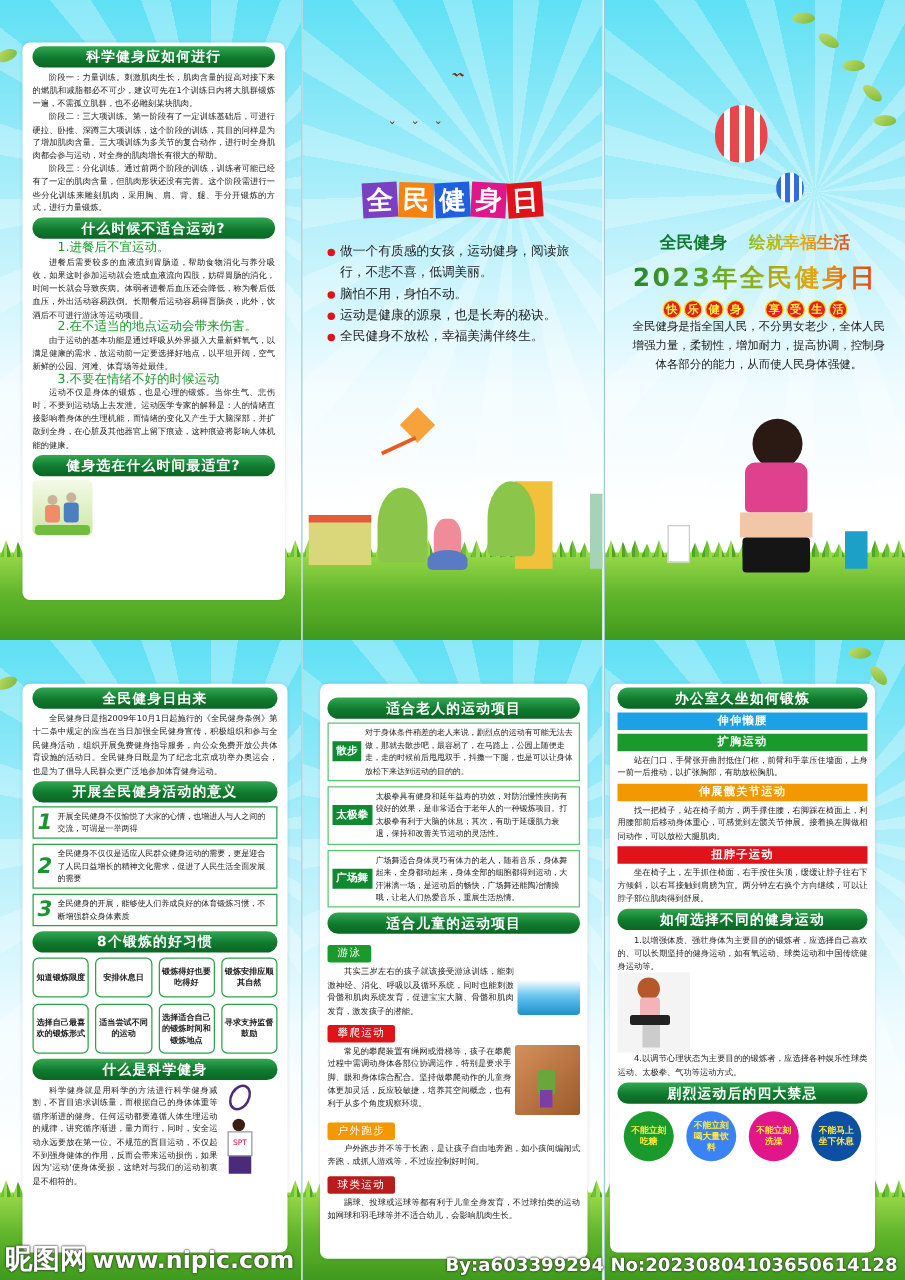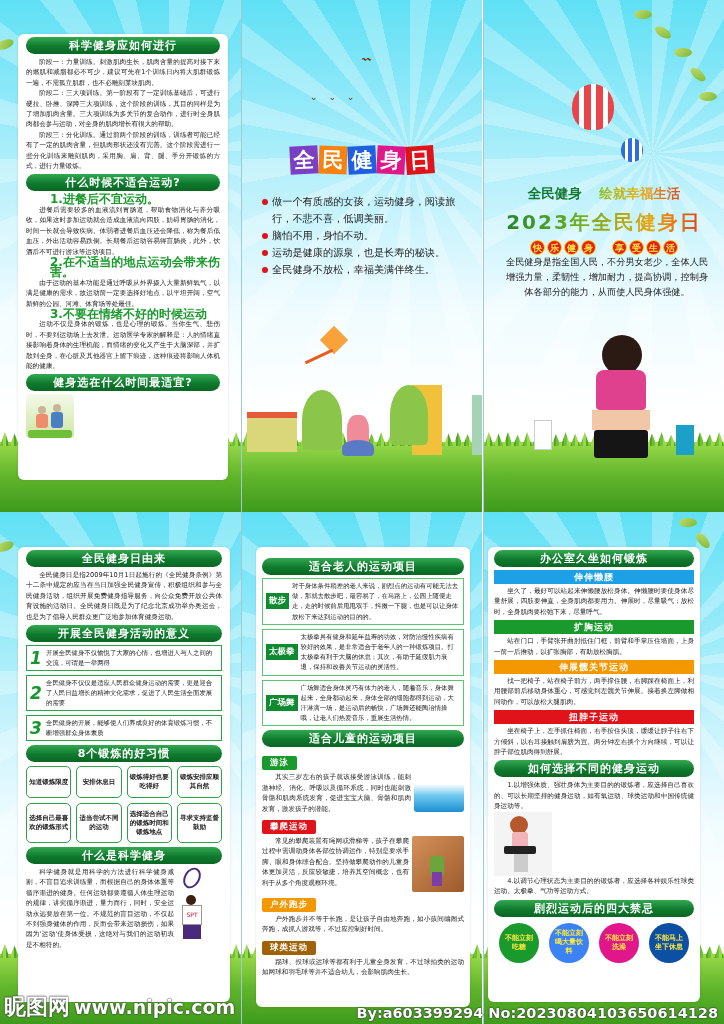--- a/index.html
+++ b/index.html
@@ -15,31 +15,31 @@
 .grass{position:absolute;left:0;right:0;bottom:0;height:70px;
  background:linear-gradient(180deg,#9ad94a 0%,#5fb42a 50%,#3f9a1d 100%)}
 .grass::before{content:"";position:absolute;left:0;right:0;top:-10px;height:14px;
  background:repeating-linear-gradient(90deg,#6cc234 0 3px,#9ad94a 3px 6px,#4fa524 6px 8px);
  clip-path:polygon(0 100%,2% 0,4% 100%,6% 10%,8% 100%,10% 0,12% 100%,14% 20%,16% 100%,18% 0,20% 100%,22% 10%,24% 100%,26% 0,28% 100%,30% 15%,32% 100%,34% 0,36% 100%,38% 10%,40% 100%,42% 0,44% 100%,46% 20%,48% 100%,50% 0,52% 100%,54% 10%,56% 100%,58% 0,60% 100%,62% 15%,64% 100%,66% 0,68% 100%,70% 10%,72% 100%,74% 0,76% 100%,78% 20%,80% 100%,82% 0,84% 100%,86% 10%,88% 100%,90% 0,92% 100%,94% 15%,96% 100%,98% 0,100% 100%)}
 .card{position:absolute;background:#fff;border-radius:6px;box-shadow:0 0 3px rgba(0,0,0,.1);z-index:2}
 .hdr{height:17px;border-radius:9px;background:linear-gradient(180deg,#33a852 0%,#0f7a2e 55%,#0a6624 100%);
  color:#fff;font-weight:bold;font-size:11px;text-align:center;line-height:17px;margin:3px 0 3px 0;letter-spacing:1px}
 .txt{font-size:6.6px;line-height:10.4px;color:#222;text-align:justify}
 .txt p{text-indent:2em}
-.sub{color:#1a9a2d;font-weight:bold;font-size:12px;line-height:10.4px;padding-left:2em}
+.sub{color:#1a9a2d;font-weight:normal;font-size:10px;line-height:10.4px;padding-left:2em}
 .num-box{border:1.5px solid #2ea24a;display:flex;align-items:center;margin-bottom:4px;padding:2px 3px}
 .num-box .n{font-size:17px;font-weight:bold;font-style:italic;color:#17952f;width:16px;flex:none}
 .num-box .t{font-size:6.4px;line-height:10px;color:#222}
 .habits{display:grid;grid-template-columns:repeat(4,1fr);gap:5px 5px;margin:4px 0}
 .habit{border:1.5px solid #2ea24a;border-radius:5px;height:32px;display:flex;align-items:center;justify-content:center;text-align:center;font-size:6.5px;font-weight:bold;line-height:9px;color:#222;padding:1px}
 .habit.tall{height:40px}
 .item-box{border:1.5px solid #5cc575;display:flex;align-items:center;margin-bottom:4px;padding:2px 3px}
 .item-box .lbl{background:#0f8a30;color:#fff;font-weight:bold;font-size:8.5px;padding:2px 3px;flex:none;white-space:nowrap;margin-right:3px}
 .item-box .t{font-size:6.4px;line-height:10.2px;color:#222}
-.ktag{display:inline-block;color:#fff;font-weight:bold;font-size:8.5px;padding:1px 8px 1px 8px;border-radius:2px;margin:3px 0 2px 0;letter-spacing:1px}
+.ktag{display:inline-block;color:#fff;font-weight:normal;font-size:8.5px;padding:1px 8px 1px 8px;border-radius:2px;margin:3px 0 2px 0;letter-spacing:1px}
 .bar{height:14px;color:#fff;font-weight:bold;font-size:9px;line-height:14px;text-align:center;margin:3px 0 2px 0;letter-spacing:1px}
 .circles{display:flex;justify-content:space-around;margin-top:6px}
 .circ{width:40px;height:40px;border-radius:50%;display:flex;align-items:center;justify-content:center;text-align:center;font-weight:bold;font-size:7px;line-height:9px;color:#ffeb3b;padding:3px}
 .title-block{display:flex;justify-content:center;margin:0}
 .tb{width:28px;height:28px;color:#fff;font-weight:bold;font-size:21px;text-align:center;line-height:28px;transform:rotate(-3deg);margin:0 0.5px}
 .bullets{font-size:10.2px;line-height:17px;color:#222}
 .bullets li{list-style:none;position:relative;padding-left:12px}
 .bullets li::before{content:"";position:absolute;left:2px;top:6px;width:6px;height:6px;border-radius:50%;background:#e0121a}
 .slogan{font-weight:bold;text-align:center}
 .happy{display:flex;justify-content:center;gap:2px;margin:2px 0}
@@ -239,38 +239,35 @@
           <div style="position:absolute;left:18px;top:20px;width:14px;height:20px;background:#6aa63c;border-radius:3px"></div>
           <div style="position:absolute;left:20px;top:36px;width:10px;height:14px;background:#7a3ea5"></div>
         </div>
       </div>
 
       <span class="ktag" style="background:#f39800">户外跑步</span>
       <div class="txt">
           <p>户外跑步并不等于长跑，是让孩子自由地奔跑，如小孩间编闹式奔跑，成抓人游戏等，不过应控制好时间。</p>
         </div>
 
-      <span class="ktag" style="background:#a16207">球类运动</span>
+      <span class="ktag" style="background:#b91c1c">球类运动</span>
       <div class="txt">
           <p>踢球、投球或运球等都有利于儿童全身发育，不过球拍类的运动如网球和羽毛球等并不适合幼儿，会影响肌肉生长。</p>
         </div>
     </div>
     <div class="grass"></div>
   </div>
 
   <div class="panel p3">
     <div class="leaf" style="left:195px;top:6px"></div>
     <div class="leaf" style="left:210px;top:24px;transform:rotate(50deg)"></div>
     <div class="card" style="left:4px;top:35px;width:212px;height:455px;padding:0 6px">
       <div class="hdr">办公室久坐如何锻炼</div>
 
       <div class="bar" style="background:#1ea0e6">伸伸懒腰</div>
-      <div class="txt">
-          <p>坐久了，最好可以站起来伸懒腰放松身体。伸懒腰时要使身体尽量舒展，四肢要伸直，全身肌肉都要用力。伸展时，尽量吸气；放松时，全身肌肉要松弛下来，尽量呼气。</p>
-        </div>
       <div class="bar" style="background:#1a9a2d">扩胸运动</div>
       <div class="txt">
           <p>站在门口，手臂张开曲肘抵住门框，前臂和手掌压住墙面，上身一前一后推动，以扩张胸部，有助放松胸肌。</p>
         </div>
       <div class="bar" style="background:#f39800">伸展髋关节运动</div>
       <div class="txt">
           <p>找一把椅子，站在椅子前方，两手撑住腰，右脚踩在椅面上，利用腰部前后移动身体重心，可感觉到左髋关节伸展。接着换左脚做相同动作，可以放松大腿肌肉。</p>
         </div>
       <div class="bar" style="background:#e0121a">扭脖子运动</div>
       <div class="txt">

